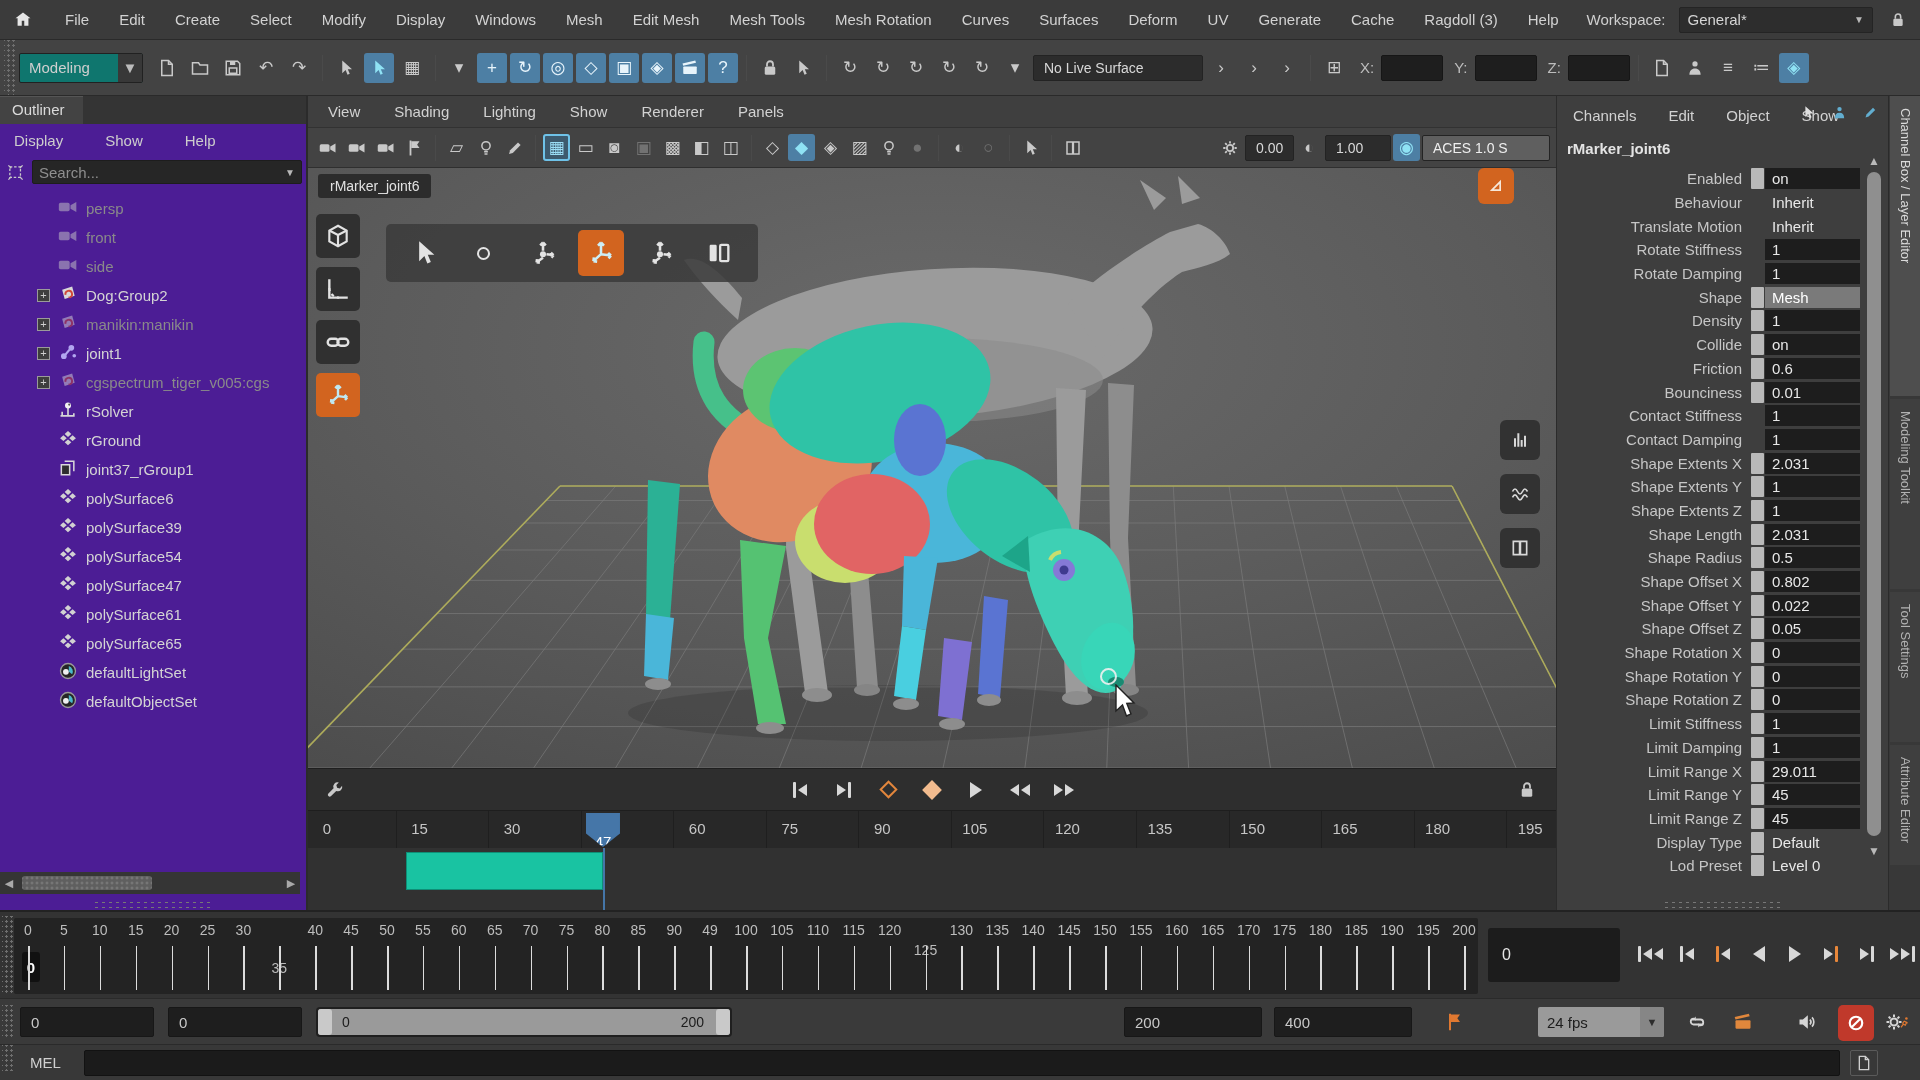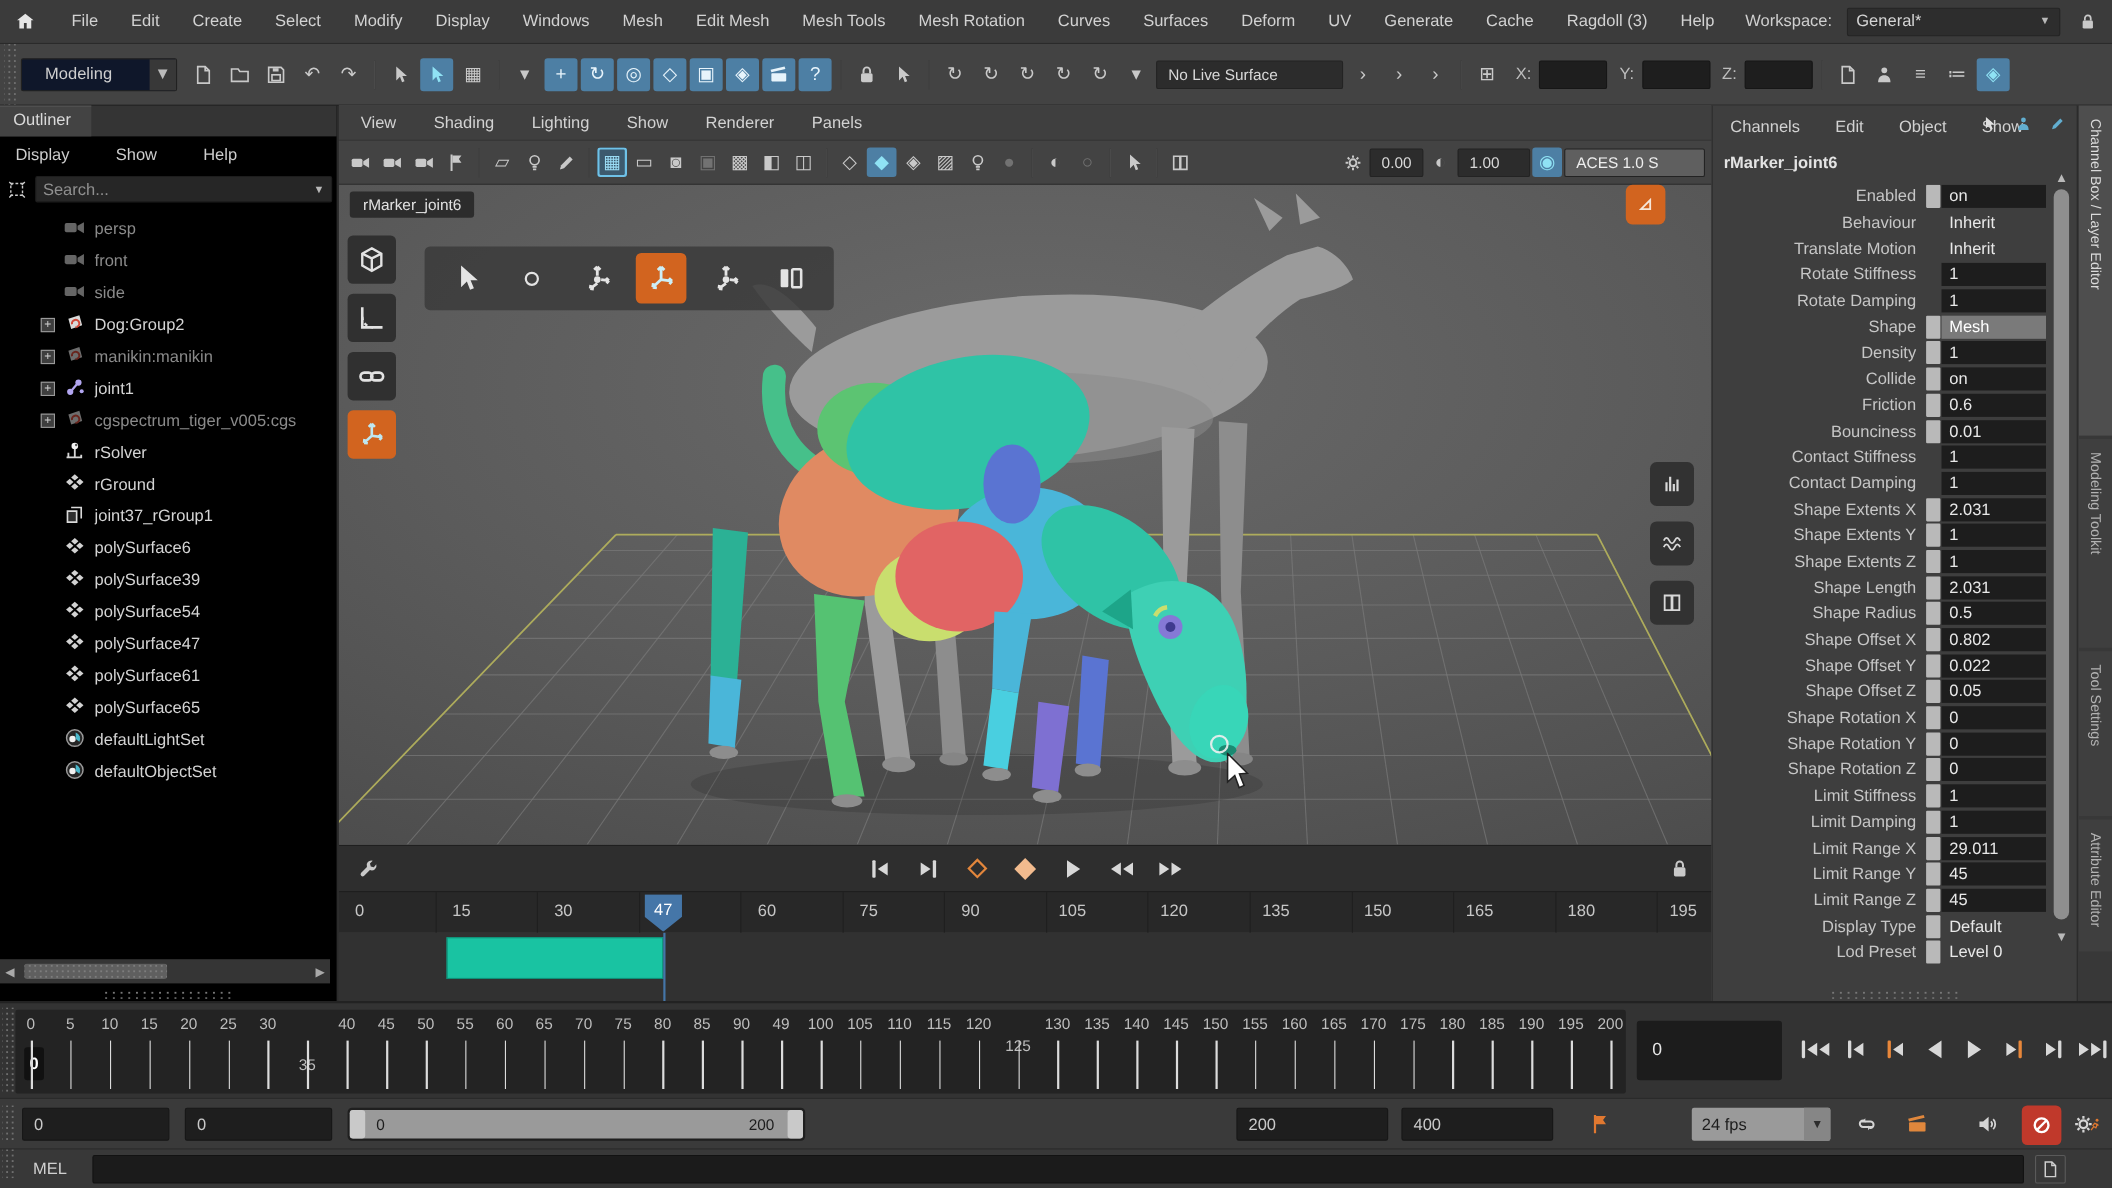--- a/index.html
+++ b/index.html
@@ -23,27 +23,27 @@
   
   #menubar{position:absolute;left:0;top:0;width:1920px;height:40px;background:#3b3b3b;border-bottom:1px solid #2a2a2a;
            display:flex;align-items:center;padding:0 10px;gap:13px}
   .menu-item{padding:3px 2px;color:#d2d2d2;white-space:nowrap}
   #menus{display:flex;gap:26px;margin-left:14px}
   .ws-select{width:212px;height:26px;background:#2d2d2d;border:1px solid #242424;border-radius:2px;
              display:flex;align-items:center;justify-content:space-between;padding:0 8px;color:#d5d5d5}
   
   #shelf{position:absolute;left:0;top:40px;width:1920px;height:56px;background:#434343;border-bottom:1px solid #2a2a2a;
          display:flex;align-items:center;gap:3px;padding:0 4px}
-  .mode-select{width:142px;height:30px;background:#0f172a;border:1px solid #212121;border-radius:2px;
-               display:flex;align-items:center;justify-content:space-between;padding:0 0 0 21px;margin-right:6px}
+  .mode-select{width:124px;height:30px;background:#0f766e;border:1px solid #212121;border-radius:2px;
+               display:flex;align-items:center;justify-content:space-between;padding:0 0 0 9px;margin-right:6px}
   .mode-select .caret-box{width:24px;height:28px;display:flex;align-items:center;justify-content:center;background:#383838;color:#bbb}
   .xyz-label{color:#bdbdbd;margin:0 4px 0 8px}
   .xyz-field{width:62px;height:26px;background:#1e1e1e;border:1px solid #161616;border-radius:2px}
   
-  #outliner{position:absolute;left:0;top:96px;width:308px;height:814px;background:#000000;border-right:2px solid #2b2b2b}
+  #outliner{position:absolute;left:0;top:96px;width:308px;height:814px;background:#4c1d95;border-right:2px solid #2b2b2b}
   .ol-tabbar{position:absolute;left:0;top:0;width:100%;height:28px;background:#343434;display:flex}
   .ol-tab{background:#434343;padding:4px 18px 4px 12px;color:#dadada;border-top:1px solid #555}
   .ol-menus{position:absolute;top:30px;left:0;height:28px;display:flex;gap:38px;padding-left:12px;align-items:center}
   .ol-menus .menu-item{color:#cdcdcd}
   .ol-search{position:absolute;top:62px;left:4px;right:4px;height:28px;display:flex;align-items:center;gap:6px}
   .ol-search .field{flex:1;height:24px;background:#262626;border:1px solid #1d1d1d;border-radius:2px;
                     display:flex;align-items:center;color:#8f8f8f;padding:0 6px;justify-content:space-between}
   .ol-tree{position:absolute;top:98px;left:0;right:6px;bottom:44px;overflow:hidden}
   .ol-row{height:29px;display:flex;align-items:center}
   .ol-row .exp{width:13px;height:13px;border:1px solid #9a9a9a;color:#cfcfcf;font-size:11px;line-height:11px;
@@ -96,21 +96,21 @@
   .t-l.sm{border-width:6px 9px 6px 0}
   .t-r.sm{border-width:6px 0 6px 9px}
   .vb{width:3px;height:16px;background:#d8d8d8;border-radius:1px}
   .vb.or{background:#e8873a}
   .key-o{width:13px;height:13px;border:2px solid #e2863c;transform:rotate(45deg)}
   .key-f{width:14px;height:14px;background:#f2bb8e;transform:rotate(45deg)}
   .vp-ruler{position:absolute;left:0;top:714px;width:100%;height:38px;background:#282828;border-top:1px solid #1e1e1e}
   .vp-ruler .tick-lbl{position:absolute;top:9px;transform:translateX(-50%);color:#c6c6c6;font-size:15px}
   .vp-ruler .colsep{position:absolute;top:0;bottom:0;width:1px;background:#1f1f1f}
   .vp-playhead{position:absolute;top:2px;width:34px;height:34px;background:#4576a8;color:#fff;text-align:center;
-               font-size:15px;padding-top:6px;clip-path:polygon(0 0,100% 0,100% 60%,50% 100%,0 60%);z-index:3}
+               font-size:15px;padding-top:20px;clip-path:polygon(0 0,100% 0,100% 60%,50% 100%,0 60%);z-index:3}
   .vp-cliplane{position:absolute;left:0;top:752px;width:100%;height:62px;background:#313131}
   .vp-clip{position:absolute;top:4px;height:38px;background:#19c3a2;border:1px solid #0e8f77}
   .vp-phline{position:absolute;width:2px;background:#4576a8;z-index:2}
   
   #channelbox{position:absolute;left:1556px;top:96px;width:332px;height:814px;background:#3e3e3e;border-left:1px solid #2b2b2b}
   .cb-menus{position:absolute;top:8px;left:14px;display:flex;gap:28px}
   .cb-corner{position:absolute;top:4px;right:6px;display:flex;gap:7px}
   .cb-corner .icon-btn{width:24px;height:24px}
   .cb-object{position:absolute;top:44px;left:10px;font-weight:bold;color:#e4e4e4}
   .cb-rows{position:absolute;left:6px;right:28px;top:72px;height:726px;overflow:hidden}

